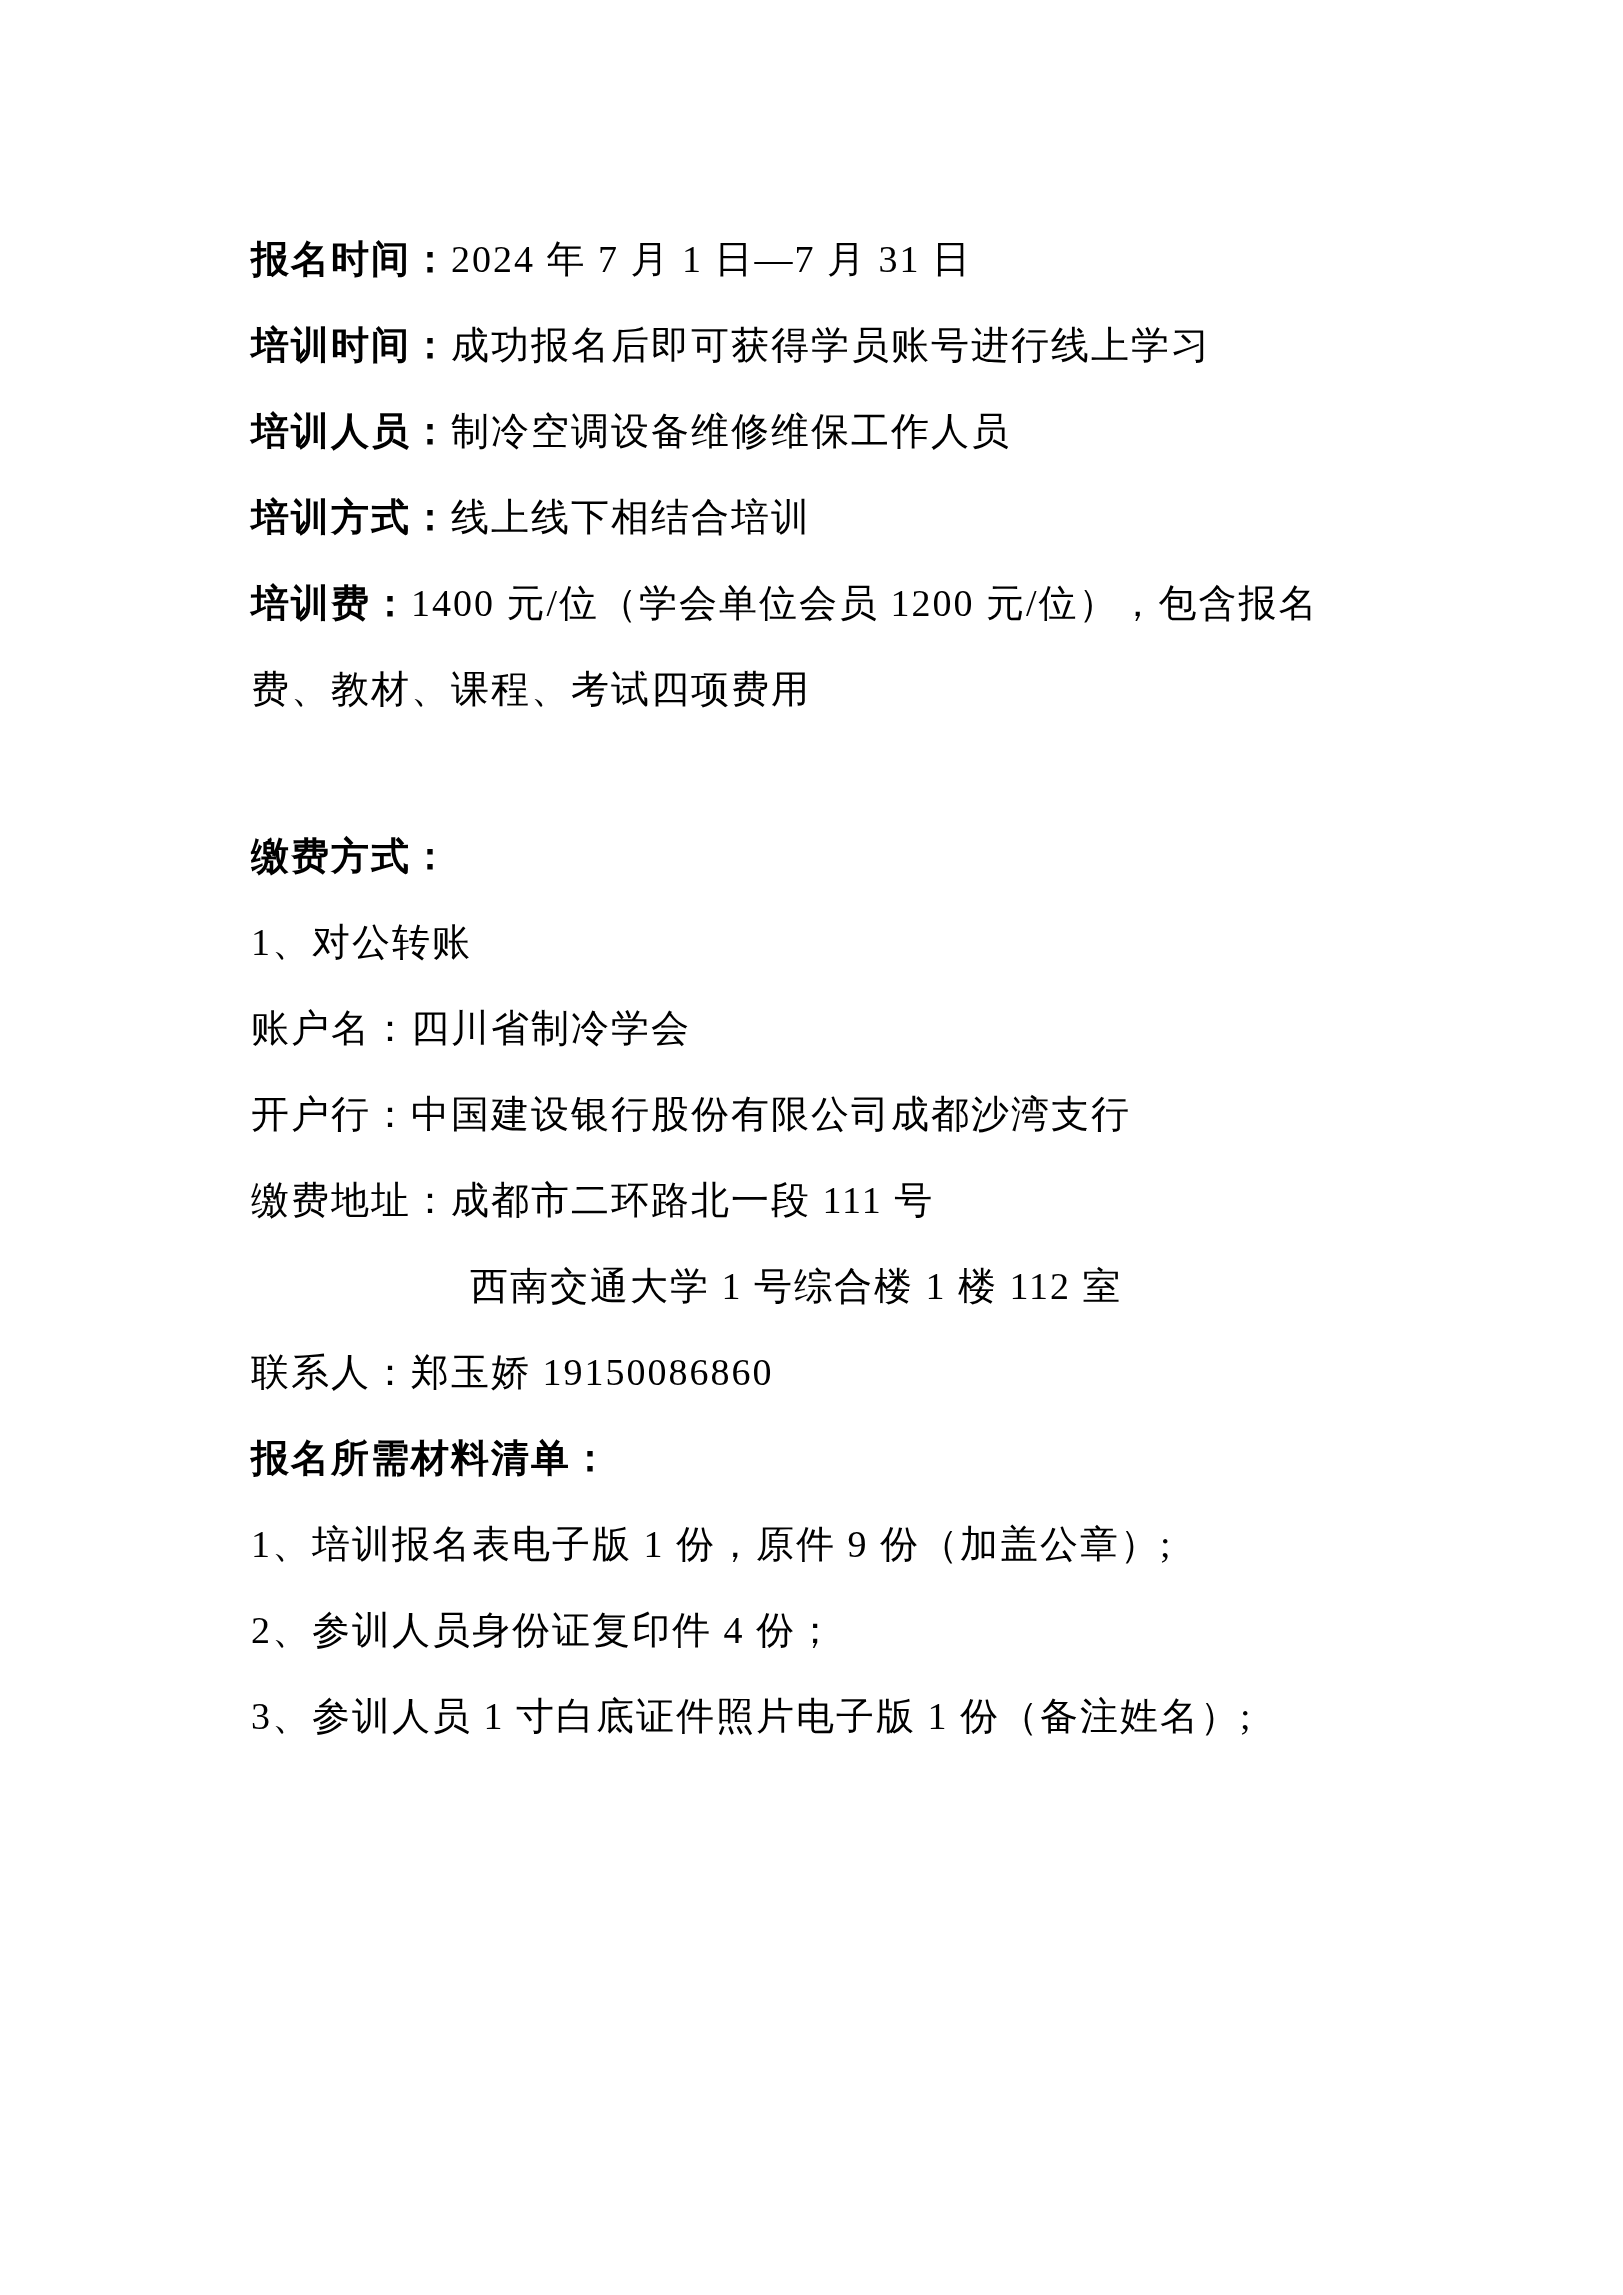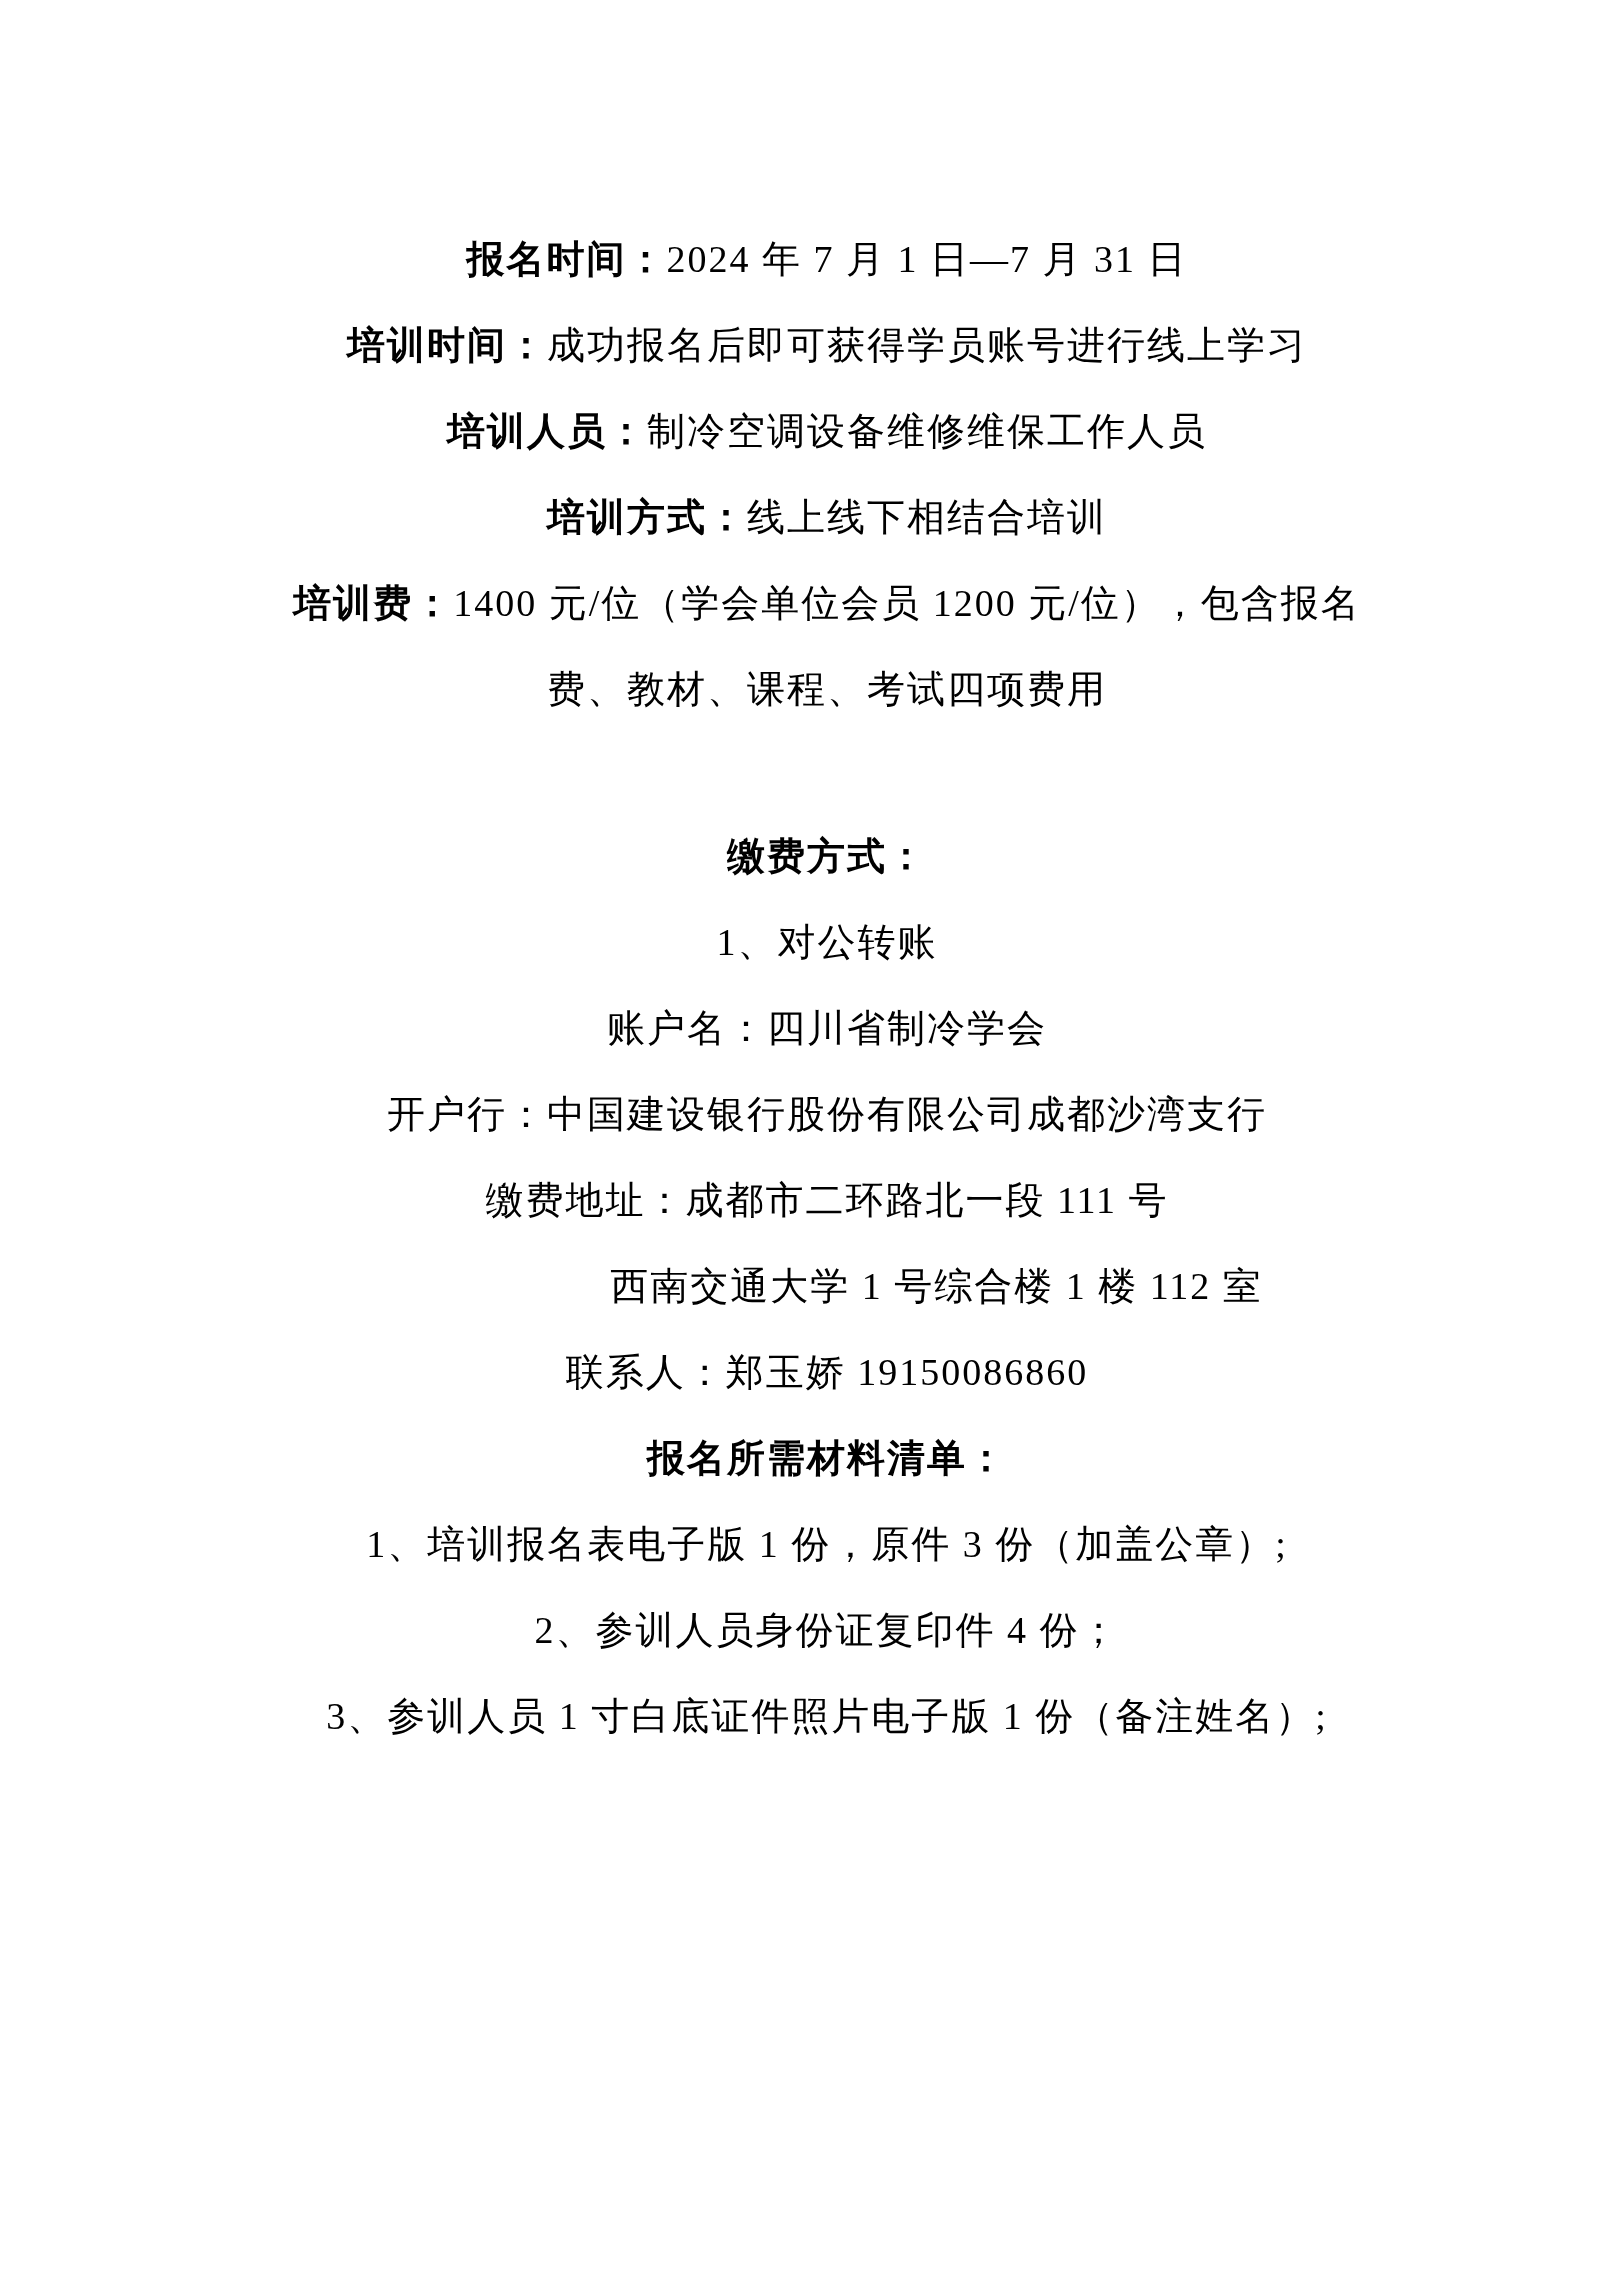--- a/index.html
+++ b/index.html
@@ -17,21 +17,20 @@
     left:251px;
     top:216px;
     width:1152px;
   }
   .line{
     height:86px;
     line-height:86px;
     font-size:38px;
     letter-spacing:2px;
     white-space:nowrap;
-    text-align:center;
   }
   .b{font-weight:bold;}
   .spacer{height:81px;}
   .indent-addr{padding-left:219px;}
   .indent-contact{padding-left:168px;}
 </style>
 </head>
 <body>
 
 <div class="page">
@@ -75,21 +74,21 @@
 
     <div class="line">缴费地址：成都市二环路北一段 111 号</div>
 
     <div class="line indent-addr">西南交通大学 1 号综合楼 1 楼 112 室</div>
 
     <div class="line">联系人：郑玉娇 19150086860</div>
 
 
     <div class="line b">报名所需材料清单：</div>
 
-    <div class="line">1、培训报名表电子版 1 份，原件 3 份（加盖公章）;</div>
+    <div class="line">1、培训报名表电子版 1 份，原件 9 份（加盖公章）;</div>
 
     <div class="line">2、参训人员身份证复印件 4 份；</div>
 
     <div class="line">3、参训人员 1 寸白底证件照片电子版 1 份（备注姓名）;</div>
 
 
   </div>
 </div>
 
 

